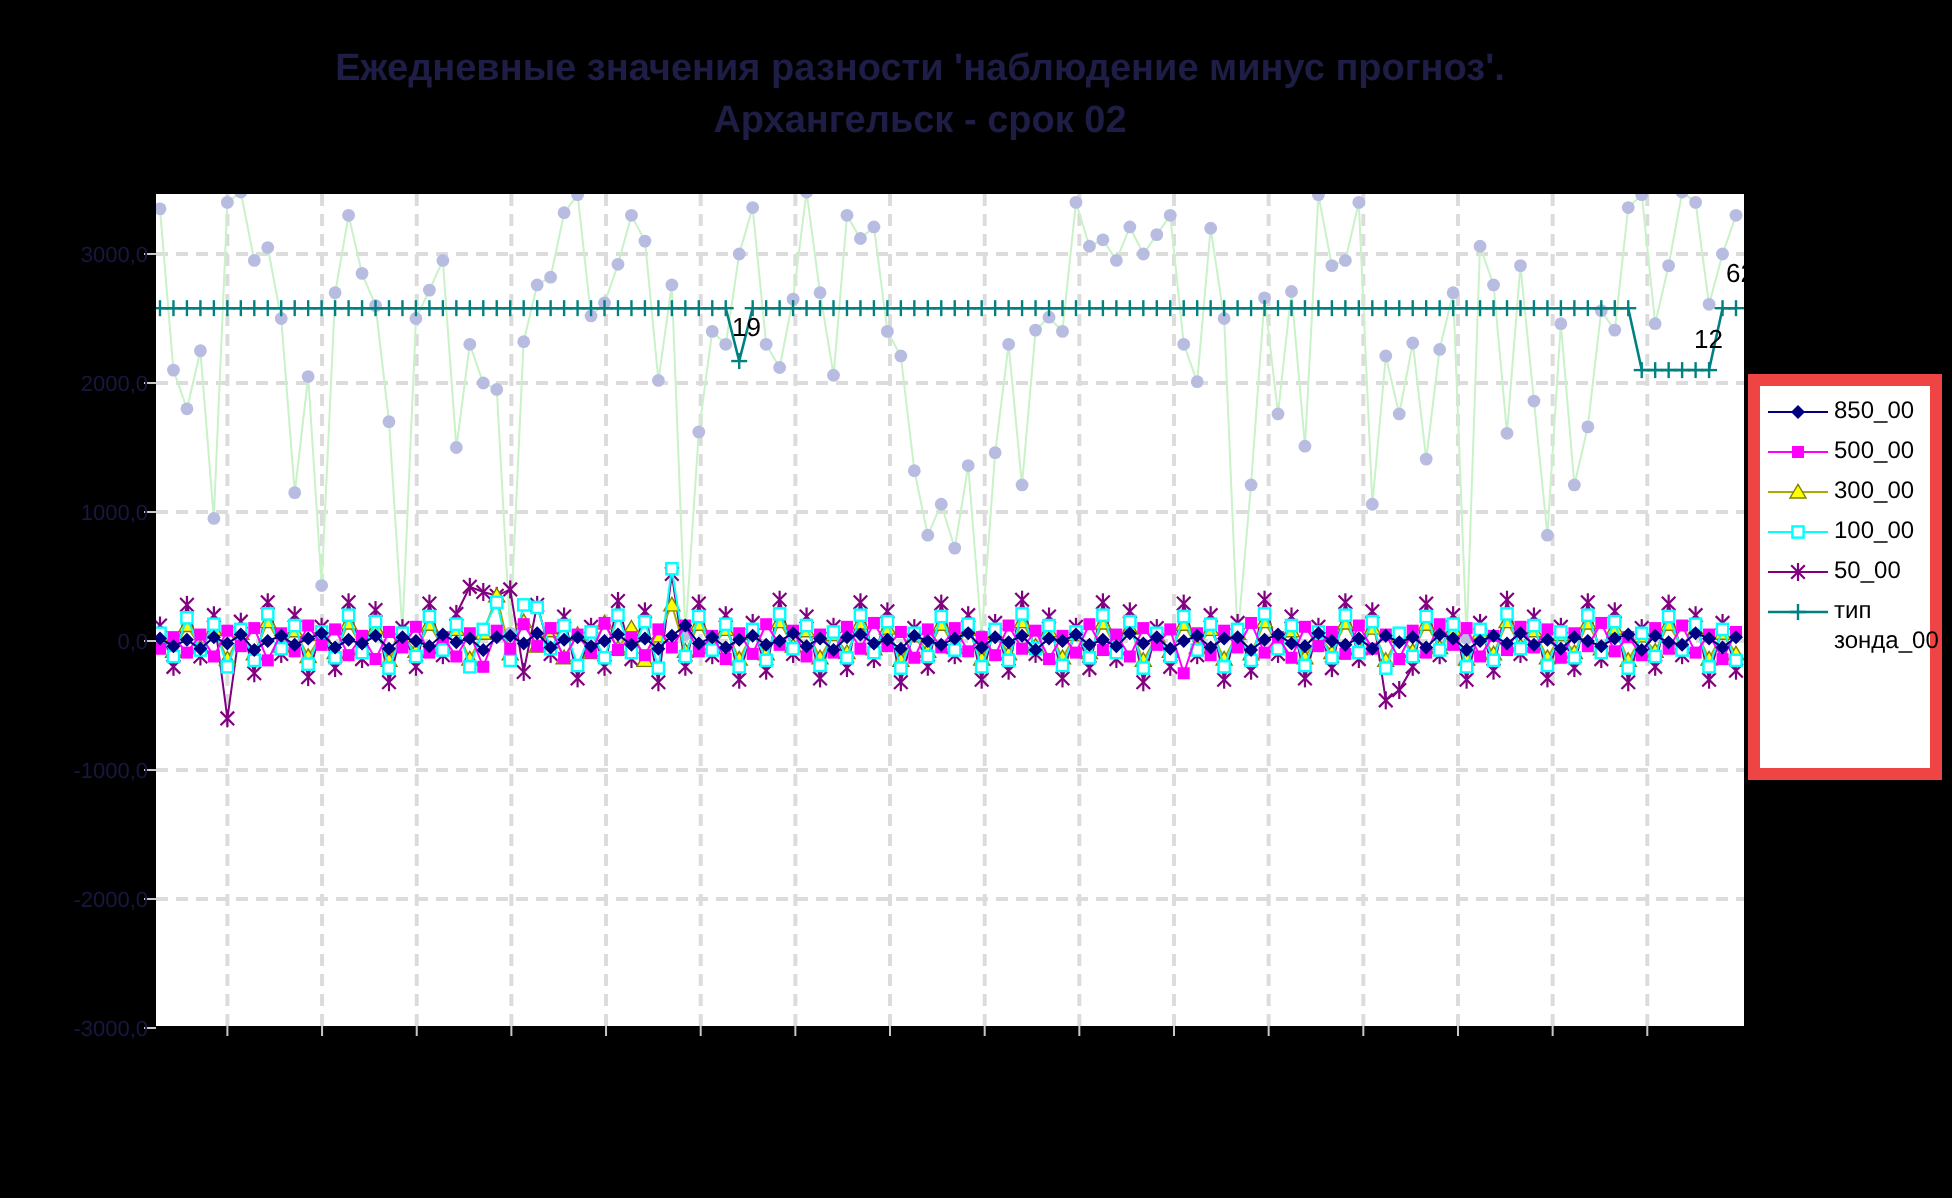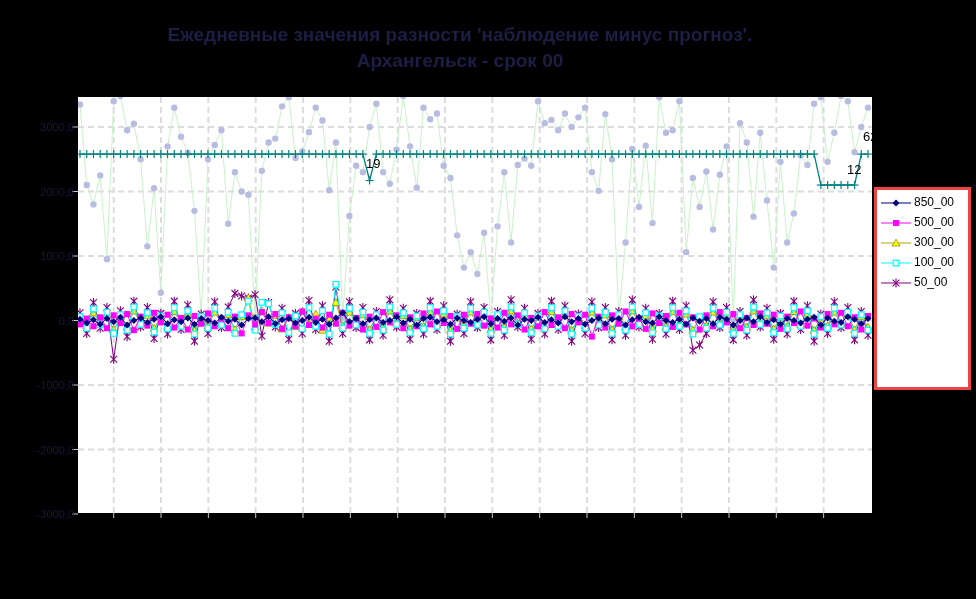--- a/index.html
+++ b/index.html
@@ -2,33 +2,33 @@
 <html><head>
 <meta charset="utf-8">
 <style>
   html,body{margin:0;padding:0;background:#000;}
   .canvas{position:relative;width:976px;height:538px;background:#000;overflow:hidden;
           font-family:"Liberation Sans", sans-serif;}
   .title{position:absolute;left:0;top:22px;width:920px;text-align:center;
          font-size:19px;font-weight:bold;line-height:26px;}
   #plot-svg{position:absolute;left:0;top:0;}
   .legend{position:absolute;left:874px;top:187px;width:97px;height:203px;
-          background:#fff;border:3px solid #ef4444;box-sizing:border-box;
+          background:#fff;border:6px solid #ef4444;box-sizing:border-box;
           padding:5px 0 0 3px;}
   .lg-item{display:flex;align-items:flex-start;margin-bottom:5px;}
   .lg-item svg{flex:0 0 auto;margin-top:1px;}
   .lg-label{font-size:12px;line-height:15px;color:#000;white-space:pre-line;margin-left:2px;}
 </style>
 </head>
 <body>
 
 <div class="canvas" style="background: rgb(0, 0, 0);">
   <div class="title" style="color: rgb(29, 29, 69);">
     <div>Ежедневные значения разности 'наблюдение минус прогноз'.</div>
-    <div>Архангельск - срок 00</div>
+    <div>Архангельск - срок 02</div>
   </div>
 
   <svg id="plot-svg" width="976" height="599">
       <rect x="78" y="97" width="794" height="416" fill="#ffffff"></rect>
       <defs>
         <clipPath id="pc">
           <rect x="78" y="97" width="794" height="416"></rect>
         </clipPath>
       </defs>
       <g>
@@ -1336,14 +1336,25 @@
       <svg width="32" height="14" class="lg-swatch">
           <line x1="1" y1="7" x2="31" y2="7" stroke="#800080" stroke-width="1"></line>
           <g>
             <line x1="16" y1="2.5" x2="16" y2="11.5" stroke="#800080" stroke-width="1.1"></line>
             <line x1="12.6" y1="3.6" x2="19.4" y2="10.4" stroke="#800080" stroke-width="1.1"></line>
             <line x1="12.6" y1="10.4" x2="19.4" y2="3.6" stroke="#800080" stroke-width="1.1"></line>
           </g>
         </svg>
       <span class="lg-label">50_00</span>
     </div>
+    <div class="lg-item">
+      <svg width="32" height="14" class="lg-swatch">
+          <line x1="1" y1="7" x2="31" y2="7" stroke="#008080" stroke-width="1.3"></line>
+          <g>
+            <line x1="12" y1="7" x2="20" y2="7" stroke="#008080" stroke-width="1.2"></line>
+            <line x1="16" y1="3" x2="16" y2="11" stroke="#008080" stroke-width="1.2"></line>
+          </g>
+        </svg>
+      <span class="lg-label">тип
+зонда_00</span>
+    </div>
   </div>
 </div>
 
 </body></html>

